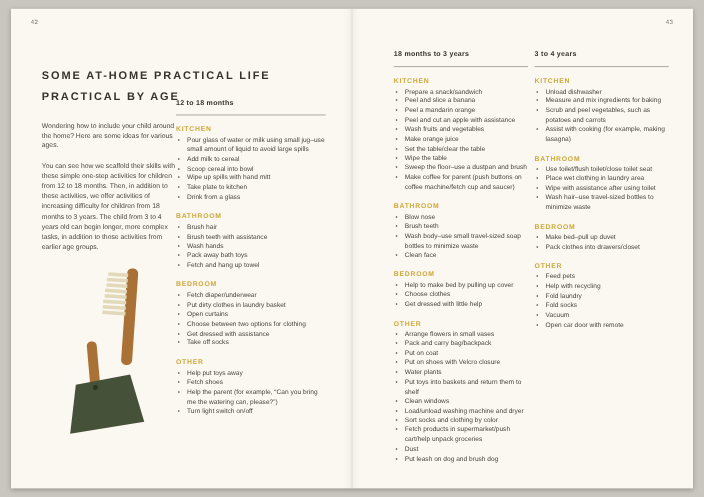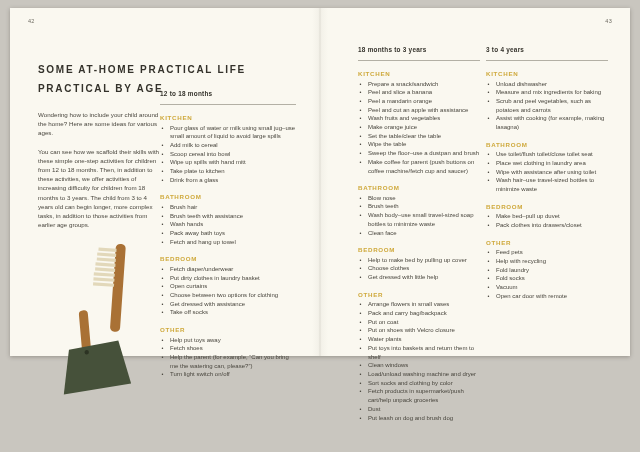--- a/index.html
+++ b/index.html
@@ -2,21 +2,21 @@
 <html><head>
 <meta charset="utf-8">
 <style>
   html,body{margin:0;padding:0;}
   .stage{
     position:relative;width:640px;height:452px;
     background:#c9c6bf;overflow:hidden;
     font-family:"Liberation Sans",sans-serif;
   }
   .spread{
-    position:absolute;left:10px;top:8px;width:620px;height:348px;
+    position:absolute;left:10px;top:8px;width:620px;height:436px;
     background:#faf8f0;box-shadow:0 1px 4px rgba(60,55,45,.35);
   }
   .fold{
     position:absolute;left:50%;top:0;width:16px;height:100%;
     transform:translateX(-50%);
     background:linear-gradient(90deg,rgba(0,0,0,0) 0%,rgba(90,85,70,.04) 40%,rgba(90,85,70,.14) 50%,rgba(90,85,70,.04) 60%,rgba(0,0,0,0) 100%);
   }
   .pgnum{
     position:absolute;top:10px;font-size:5.5px;color:#6e6b62;letter-spacing:.3px;
   }

